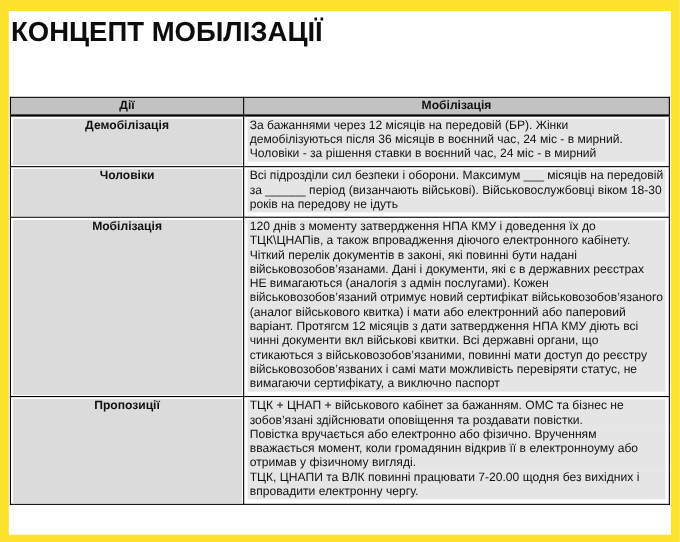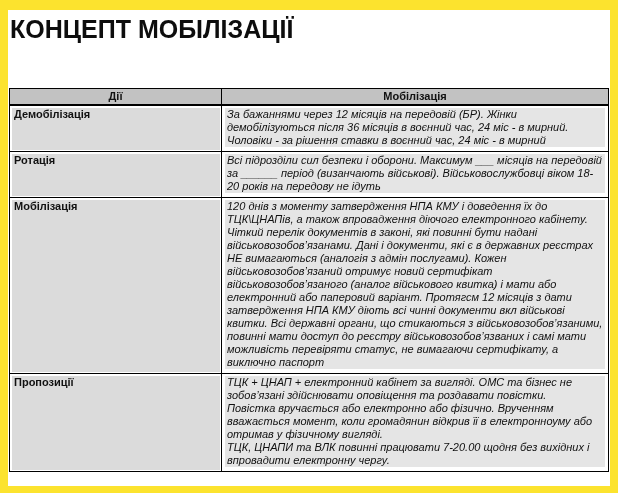--- a/index.html
+++ b/index.html
@@ -44,26 +44,26 @@
     font-weight: bold;
     text-align: center;
     padding: 1px 17px;
     border-bottom: 2px solid #000;
   }
   td.action {
     background: #DBDBDB;
     background-clip: content-box;
     padding: 2px;
     font-weight: bold;
+    text-align: center;
   }
   td.action .label { padding: 0 2px; }
   td.proposal {
     background: #ffffff;
     padding: 2px 3px 4px 3px;
-    font-style: italic;
   }
   .para {
     background: #E5E5E5;
     padding: 0 2px;
   }
   .para + .para { }
 </style>
 </head>
 <body>
 
@@ -87,40 +87,40 @@
         <tr>
           <td class="action">
             <div class="label">Демобілізація</div>
           </td>
           <td class="proposal">
             <div class="para">За бажаннями через 12 місяців на передовій (БР). Жінки демобілізуються після 36 місяців в воєнний час, 24 міс - в мирний.  Чоловіки - за рішення ставки в воєнний час, 24 міс - в мирний</div>
           </td>
         </tr>
         <tr>
           <td class="action">
-            <div class="label">Ротація</div>
+            <div class="label">Чоловіки</div>
           </td>
           <td class="proposal">
-            <div class="para">Всі підрозділи сил безпеки і оборони. Максимум ___ місяців на передовій за ______ період (визанчають військові). Військовослужбовці  віком 18-20 років на передову не ідуть</div>
+            <div class="para">Всі підрозділи сил безпеки і оборони. Максимум ___ місяців на передовій за ______ період (визанчають військові). Військовослужбовці  віком 18-30 років на передову не ідуть</div>
           </td>
         </tr>
         <tr>
           <td class="action">
             <div class="label">Мобілізація</div>
           </td>
           <td class="proposal">
             <div class="para">120 днів з моменту затвердження НПА КМУ  і доведення їх до ТЦК\ЦНАПів, а також впровадження діючого електронного кабінету. Чіткий перелік документів в законі, які повинні бути надані військовозобов’язанами. Дані і документи, які є в державних реєстрах НЕ вимагаються (аналогія з адмін послугами). Кожен військовозобов’язаний отримує новий сертифікат військовозобов’язаного (аналог військового квитка) і мати або електронний або паперовий варіант. Протягсм 12 місяців з дати затвердження НПА КМУ діють всі чинні документи вкл військові квитки. Всі державні органи, що стикаються з військовозобов’язаними, повинні мати доступ до реєстру військовозобов’язваних і самі мати можливість перевіряти статус, не вимагаючи сертифікату, а виключно паспорт</div>
           </td>
         </tr>
         <tr>
           <td class="action">
             <div class="label">Пропозиції</div>
           </td>
           <td class="proposal">
-            <div class="para">ТЦК + ЦНАП + електронний кабінет за вигляді. ОМС та бізнес не зобов’язані здійснювати оповіщення та роздавати повістки.</div>
+            <div class="para">ТЦК + ЦНАП + військового кабінет за бажанням. ОМС та бізнес не зобов’язані здійснювати оповіщення та роздавати повістки.</div>
             <div class="para">Повістка вручається або електронно або фізично. Врученням вважається момент, коли громадянин відкрив її в електронноуму або отримав у фізичному вигляді.</div>
             <div class="para">ТЦК, ЦНАПИ та ВЛК повинні працювати 7-20.00 щодня без вихідних і впровадити електронну чергу.</div>
           </td>
         </tr>
       </tbody>
     </table>
 
   </div>
 </div>
 

